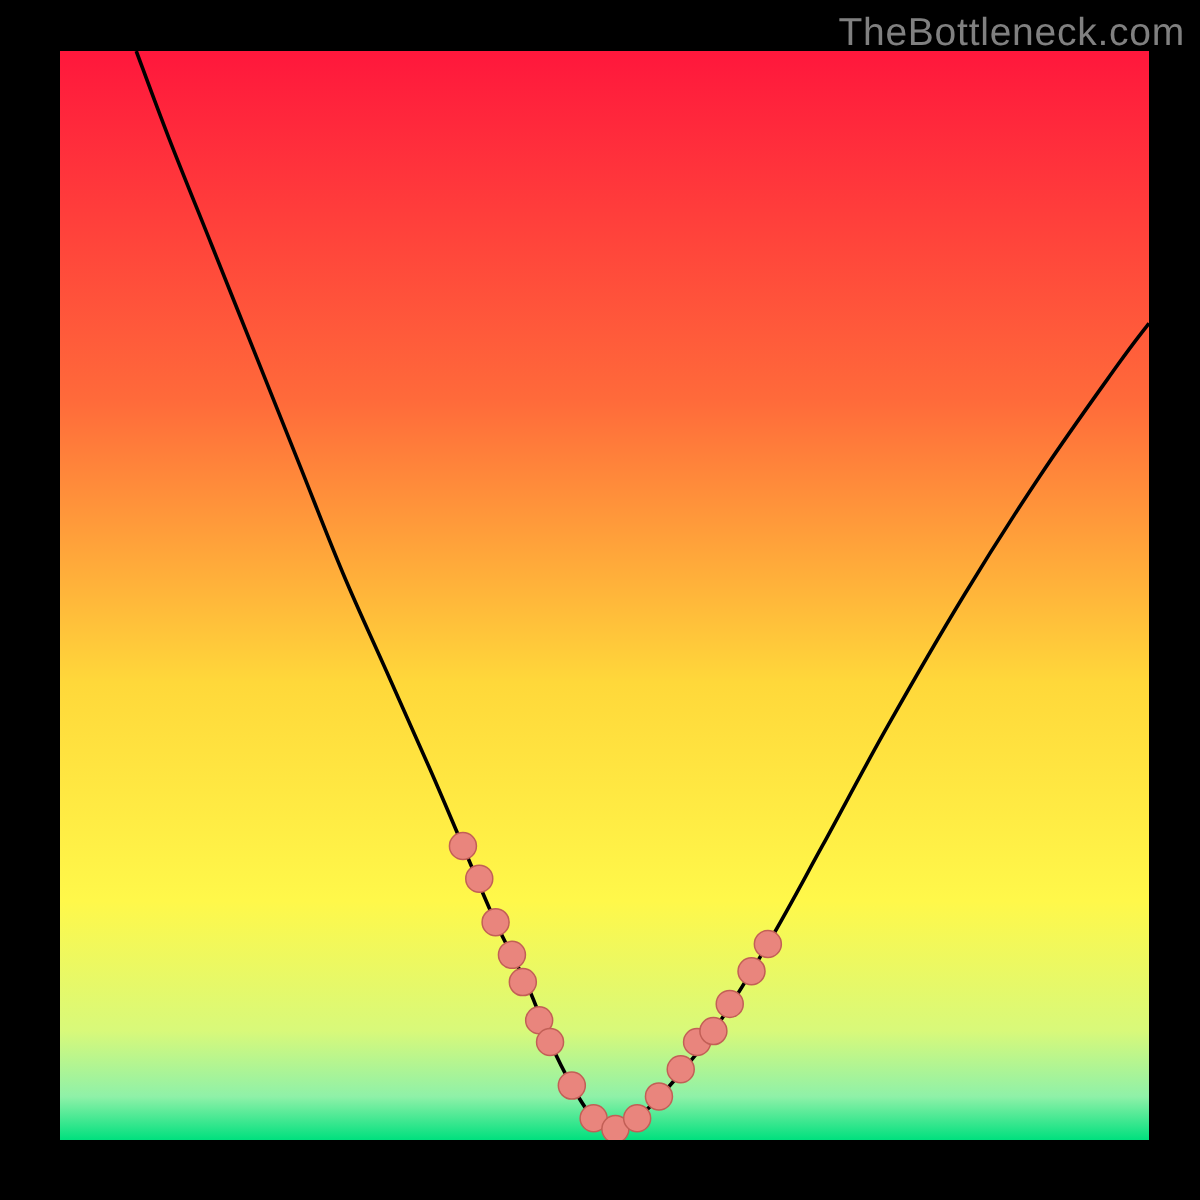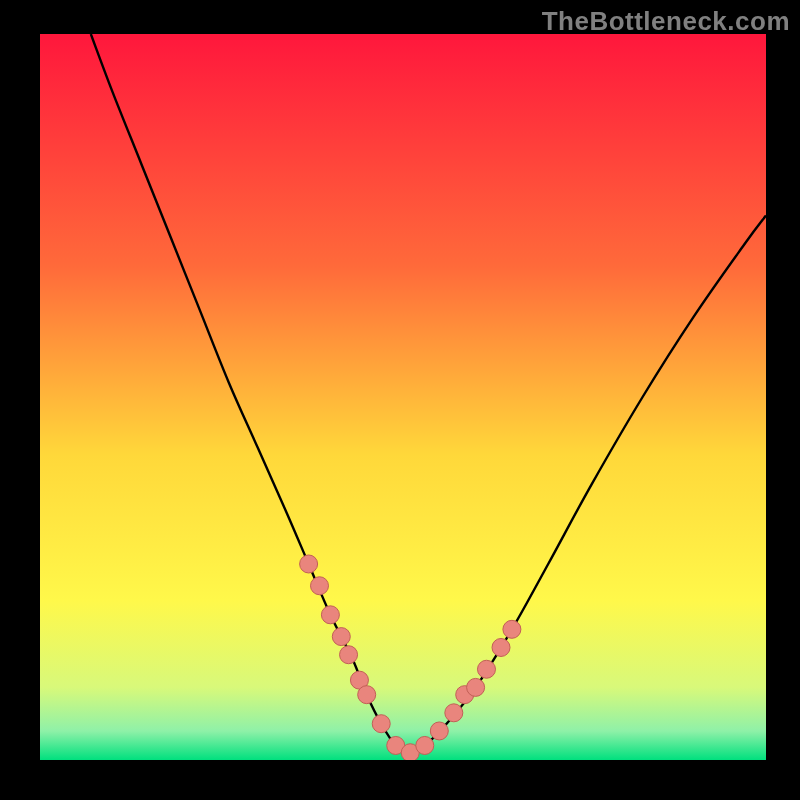--- a/index.html
+++ b/index.html
@@ -14,21 +14,21 @@
   .canvas {
     position: relative;
     width: 800px;
     height: 800px;
   }
   .watermark {
     position: absolute;
     top: 6px;
     right: 10px;
     font-size: 26px;
-    font-weight: 700;
+    font-weight: 400;
     color: #808080;
     letter-spacing: 0.5px;
     user-select: none;
   }
   svg {
     display: block;
   }
 </style>
 </head>
 <body>

